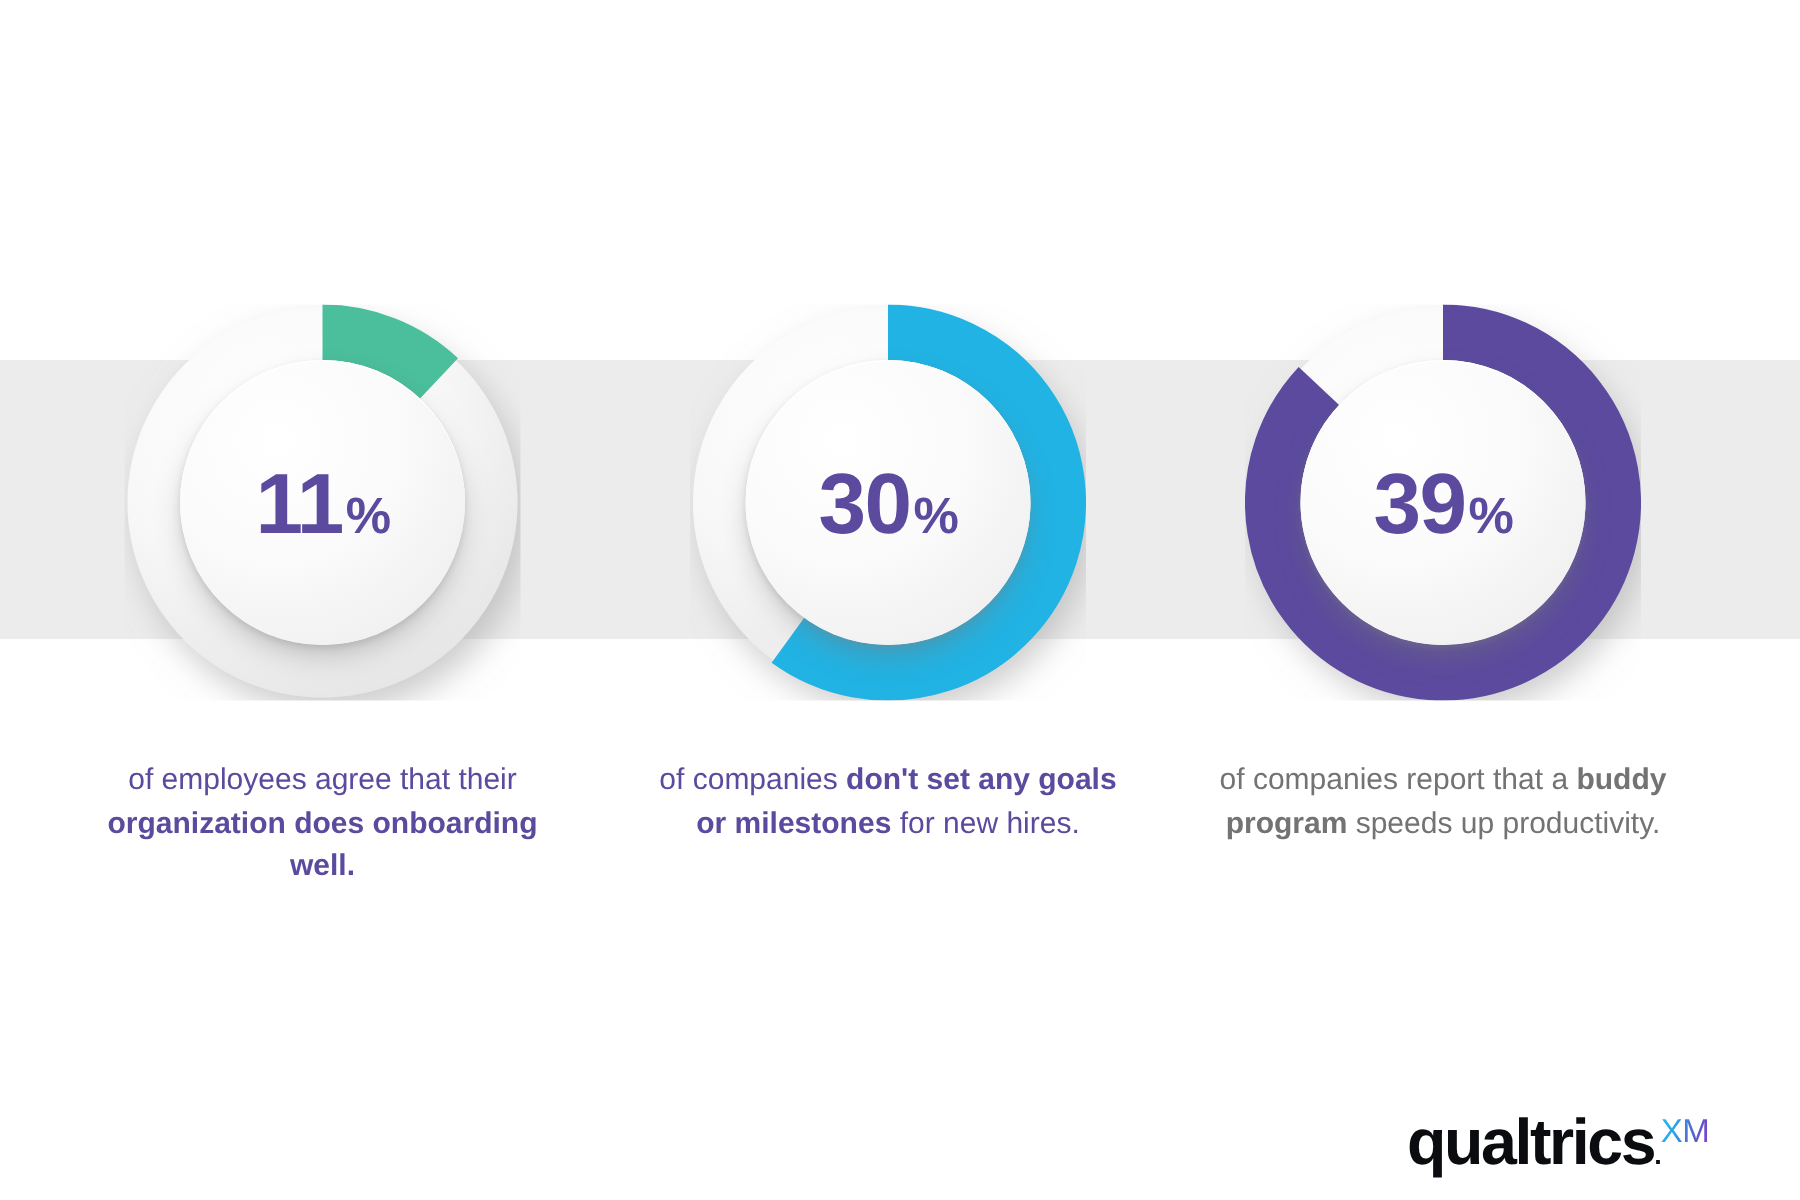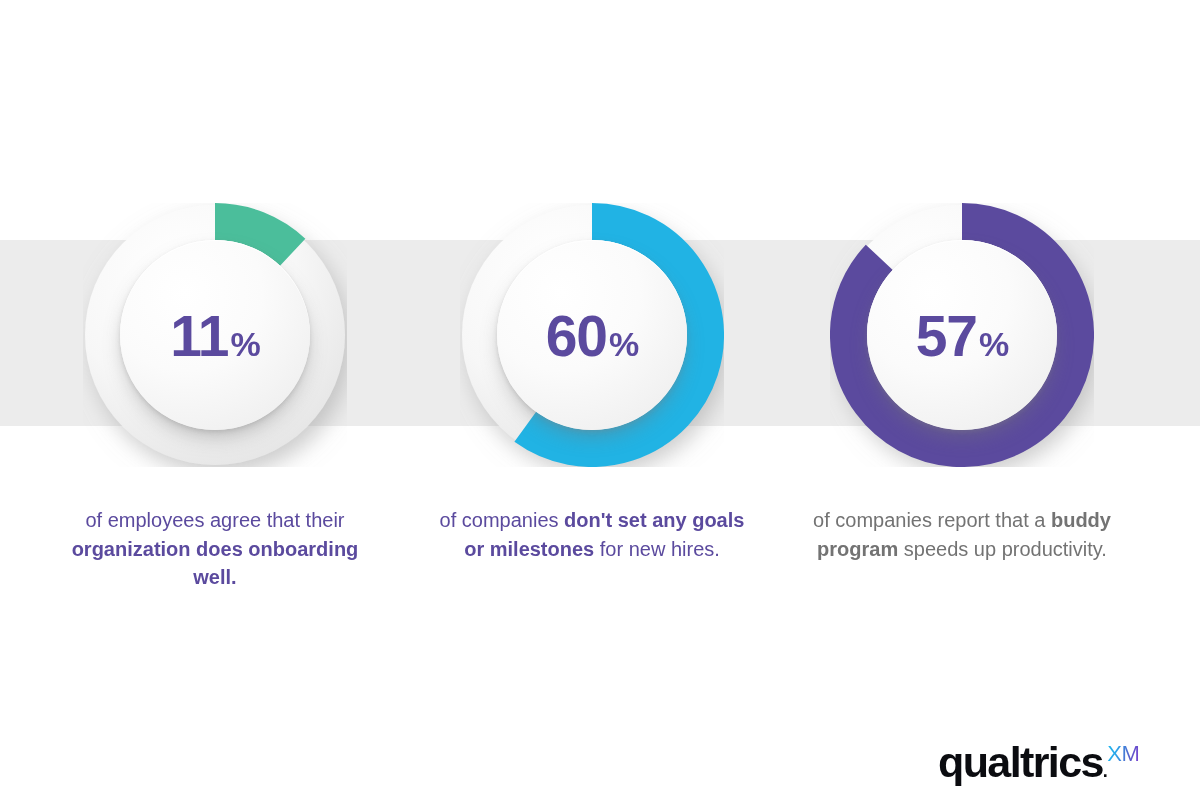--- a/index.html
+++ b/index.html
@@ -150,21 +150,21 @@
             <feDropShadow dx="6" dy="10" stdDeviation="11" flood-color="#9a9a9a" flood-opacity="0.50"></feDropShadow>
           </filter>
         </defs>
         <g filter="url(#dshadow1)">
           <circle cx="132" cy="132" r="130" fill="url(#ringg1)"></circle>
         </g>
         <path class="arc-seg" fill="none" stroke-width="37" d="M 132 18.5 A 113.5 113.5 0 1 1 65.28637386480432 223.82342886155652" stroke="#21b3e4"></path>
       </svg>
       <div class="inner-disc">
         <div class="pct" style="color: rgb(91, 74, 158);">
-          <span>60</span>
+          <span>30</span>
             <span class="sym">%</span>
         </div>
       </div>
     </div>
   </div>
   <div class="caption" style="left: 427px; top: 506px; color: rgb(91, 74, 158);"><span>of companies </span><b>don't set any goals or milestones</b><span> for new hires.</span></div>
 
   <div class="donut-group" style="left:797px;top:170px;">
     <div class="donut-wrap">
       <svg class="donut-svg" viewBox="0 0 264 264">
@@ -178,21 +178,21 @@
             <feDropShadow dx="6" dy="10" stdDeviation="11" flood-color="#9a9a9a" flood-opacity="0.50"></feDropShadow>
           </filter>
         </defs>
         <g filter="url(#dshadow2)">
           <circle cx="132" cy="132" r="130" fill="url(#ringg2)"></circle>
         </g>
         <path class="arc-seg" fill="none" stroke-width="37" d="M 132 18.5 A 113.5 113.5 0 1 1 49.26206078766977 54.30390347709387" stroke="#5b4a9e"></path>
       </svg>
       <div class="inner-disc">
         <div class="pct" style="color: rgb(91, 74, 158);">
-          <span>57</span>
+          <span>39</span>
             <span class="sym">%</span>
         </div>
       </div>
     </div>
   </div>
   <div class="caption" style="left: 797px; top: 506px; color: #737373;"><span>of companies report that a </span><b>buddy program</b><span> speeds up productivity.</span></div>
 
   <div class="logo" style="left:938px;top:700px;">
     <span class="word" style="color: rgb(11, 12, 16);">qualtrics<span style="font-size: 18px;">.</span></span>
     <span class="xm">XM</span>

